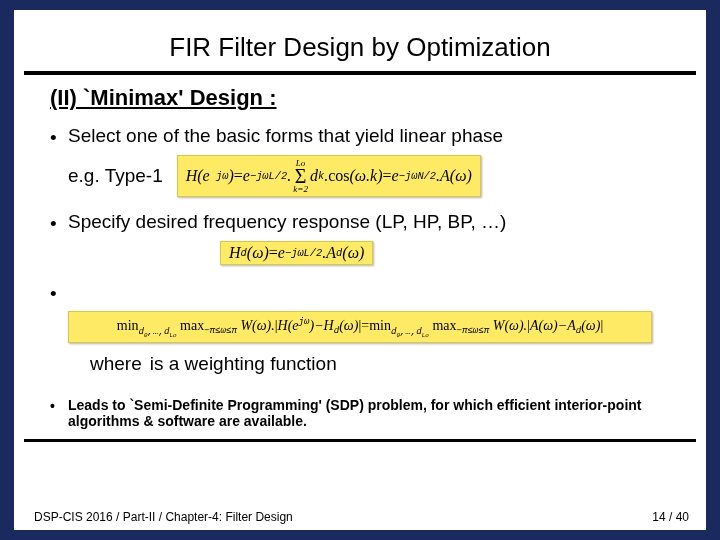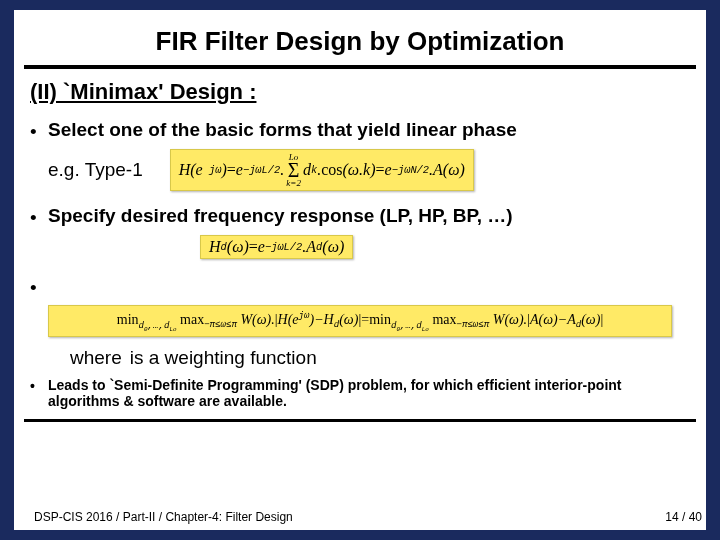--- a/index.html
+++ b/index.html
@@ -14,63 +14,63 @@
     position: absolute;
     left: 14px;
     top: 10px;
     width: 692px;
     height: 520px;
     background: #ffffff;
   }
   .title {
     text-align: center;
     font-size: 26px;
-    font-weight: bold;
-    padding-top: 16px;
+    font-weight: normal;
+    padding-top: 22px;
     padding-bottom: 8px;
   }
   .hr-top {
     height: 4px;
     background: #000;
     margin: 0 10px 10px 10px;
   }
   .hr-bot {
     height: 3px;
     background: #000;
     margin: 10px 10px 6px 10px;
   }
   .content {
-    padding: 0 16px;
+    padding: 0 36px;
   }
   .subtitle {
     font-size: 22px;
     font-weight: bold;
     text-decoration: underline;
     margin-bottom: 14px;
   }
   .bullet {
     display: flex;
     align-items: flex-start;
     font-size: 19px;
     margin-bottom: 6px;
   }
   .bullet .dot {
     width: 18px;
     flex-shrink: 0;
     padding-top: 2px;
   }
-  .bullet .btxt { flex: 1; font-weight: bold; }
+  .bullet .btxt { flex: 1; }
   .bullet.small { font-size: 14px; font-weight: bold; }
   .bullet.small .dot { padding-top: 1px; }
   .eq-row {
     margin-left: 18px;
     display: flex;
     align-items: center;
     font-size: 19px;
-    gap: 27px;
+    gap: 14px;
     margin-bottom: 14px;
   }
   .eq-box {
     background: #ffea66;
     border: 1px solid #d8c84a;
     box-shadow: 1px 1px 2px rgba(0,0,0,.3);
     padding: 3px 8px;
     font-family: 'Times New Roman', serif;
     font-style: italic;
     font-size: 16px;
@@ -90,27 +90,27 @@
     font-size: 14px;
     white-space: nowrap;
     text-align: center;
   }
   .where-row {
     margin-left: 40px;
     font-size: 19px;
     display: flex;
     align-items: center;
     gap: 8px;
-    margin-bottom: 8px;
+    margin-bottom: 22px;
   }
   .footer {
     position: absolute;
     bottom: 6px;
     left: 20px;
-    right: 4px;
+    right: 17px;
     display: flex;
     justify-content: space-between;
     font-size: 12px;
   }
   .sigma {
     display: inline-flex;
     flex-direction: column;
     align-items: center;
     font-style: normal;
     vertical-align: middle;

